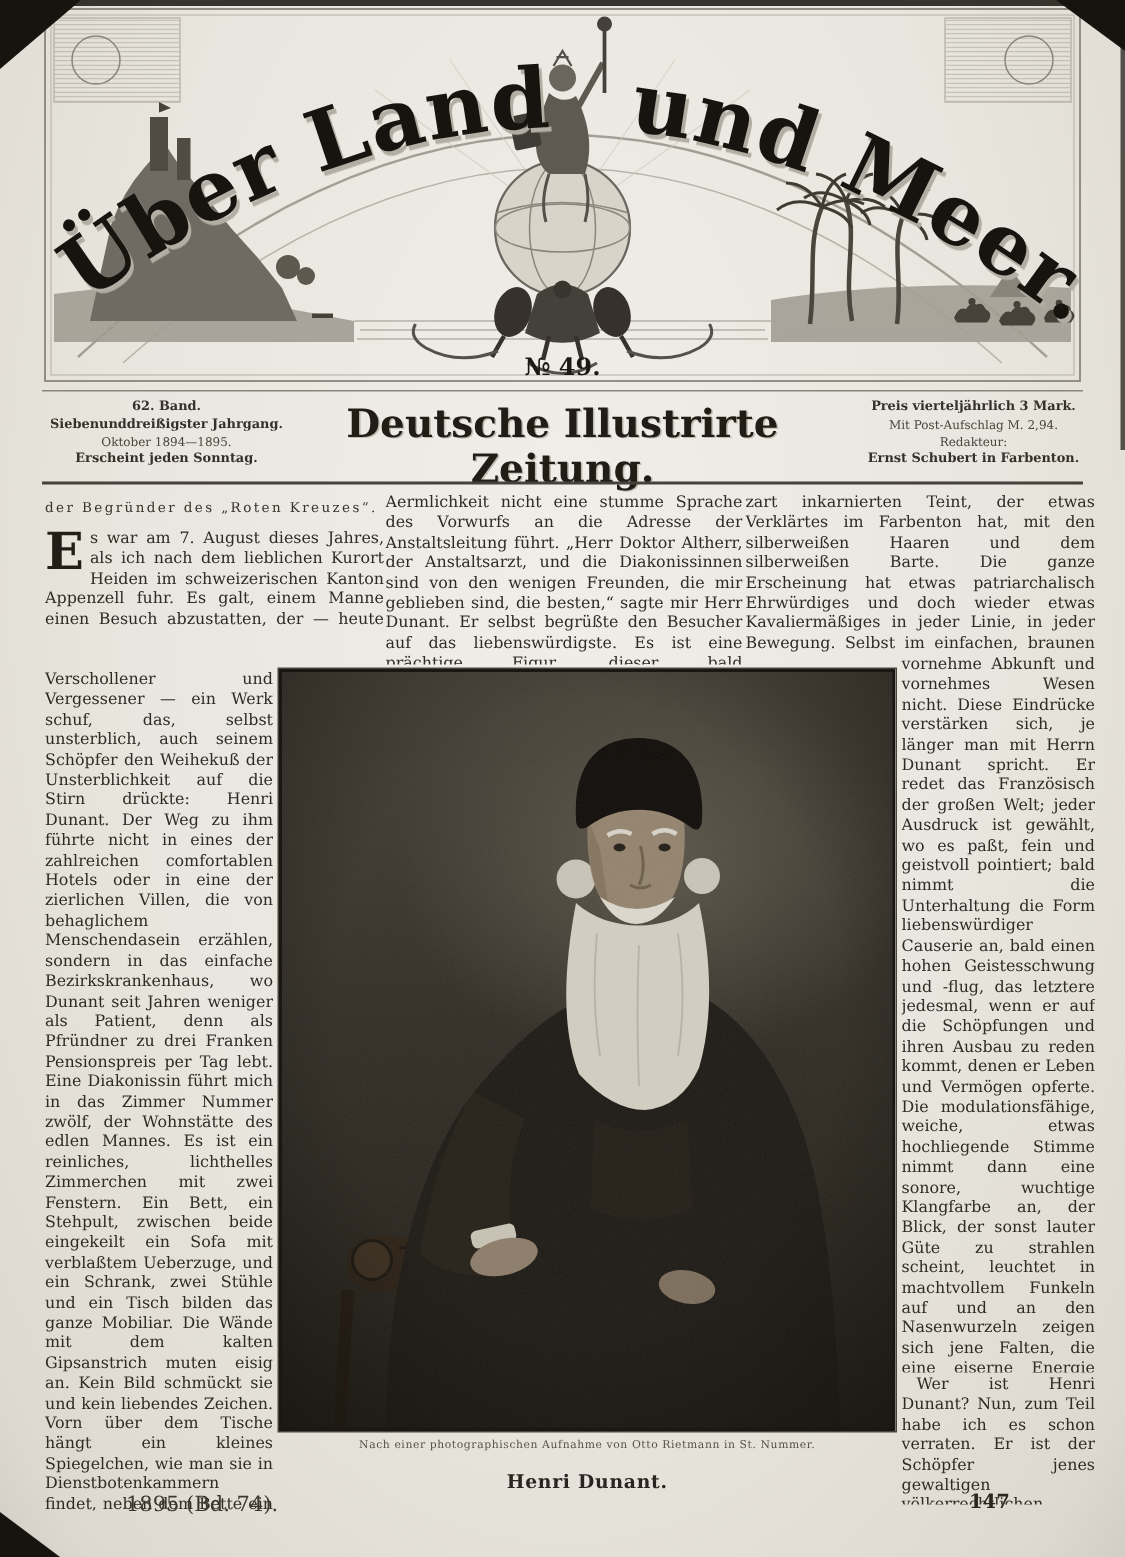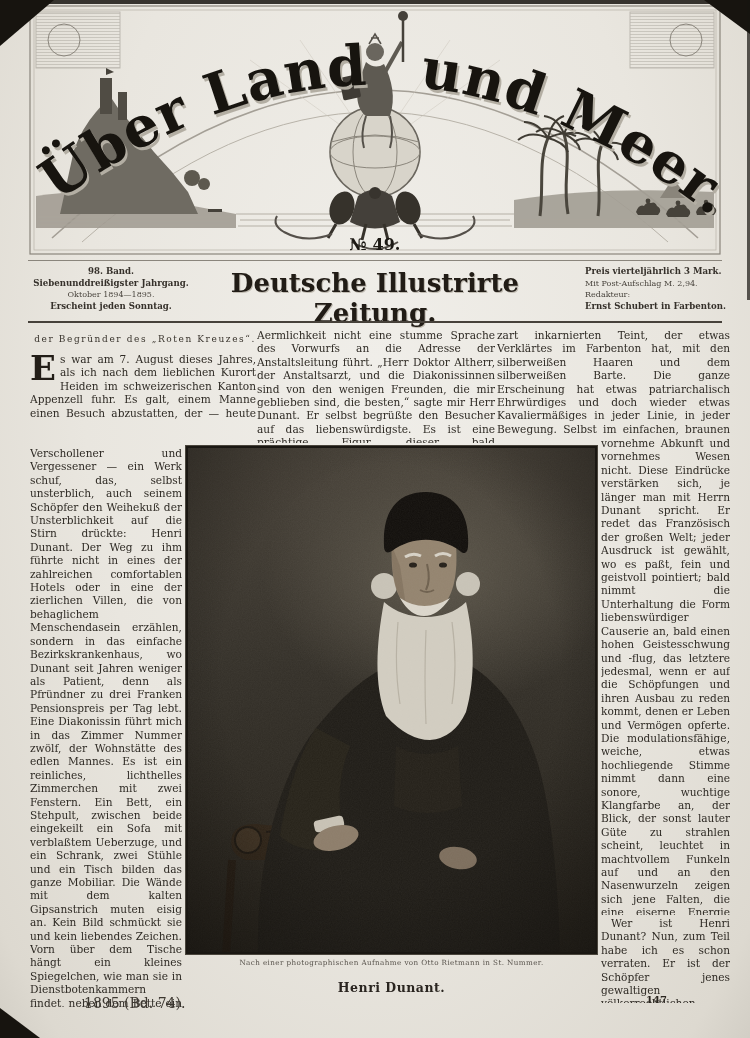--- a/index.html
+++ b/index.html
@@ -16,35 +16,35 @@
   .scan.tl{left:0;top:0;width:54px;height:46px;clip-path:polygon(0 0,100% 0,0 100%);}
   .scan.topstrip{left:0;top:0;width:750px;height:4px;opacity:.85;}
   .scan.tr{right:0;top:0;width:46px;height:34px;clip-path:polygon(0 0,100% 0,100% 100%);}
   .scan.redge{right:0;top:0;width:3px;height:300px;opacity:.7;}
   .scan.bl{left:0;bottom:0;width:40px;height:30px;clip-path:polygon(0 0,0 100%,100% 100%);}
 
   .abs{position:absolute;}
 
   
   .sub-left{left:30px;top:266px;width:162px;text-align:center;}
-  .sub-right{left:585px;top:266px;width:166px;}
+  .sub-right{left:566px;top:266px;width:166px;text-align:center;}
   .sub-small div{font-size:8.6px;line-height:11.6px;font-weight:bold;color:#35302a;}
   .sub-small div.lite{font-weight:normal;color:#4a453e;font-size:8px;}
   .paper-title{
     left:182px;top:268px;width:386px;text-align:center;
     font-size:26px;font-weight:bold;color:#211c16;letter-spacing:0px;
     text-shadow:1px 1px 0 #c0bbb1;
   }
   .rule{left:28px;width:694px;background:#8a857c;height:1px;}
   .rule.r1{top:260px;}
   .rule.r2{top:321px;height:2px;background:#46413a;}
 
   
   .article-title{font-size:22px;font-weight:bold;text-align:center;letter-spacing:.5px;color:#241f19;}
-  .article-sub{font-size:9px;text-align:right;letter-spacing:1.6px;margin-top:4px;color:#38332c;}
+  .article-sub{font-size:9px;text-align:left;letter-spacing:1.6px;margin-top:4px;color:#38332c;}
   .body-text{
     text-align:justify;font-size:10.6px;line-height:13.4px;color:#2e2a24;
     hyphens:auto;overflow:hidden;
   }
   .col-left-top{left:30px;top:330px;width:226px;height:116px;}
   .col-left-top .body-text{margin-top:9px;height:66px;}
   .col-left-narrow{left:30px;top:447px;width:152px;height:560px;}
   .col-mid-top{left:257px;top:329px;width:238px;height:114px;}
   .col-right-top{left:497px;top:329px;width:233px;height:106px;}
   .col-right-narrow{left:601px;top:437px;width:129px;height:478px;}
@@ -61,21 +61,21 @@
     left:186px;top:958px;width:411px;text-align:center;
     font-size:7.2px;letter-spacing:.4px;color:#56514a;
   }
   .photo-caption{
     left:186px;top:980px;width:411px;text-align:center;
     font-size:12.5px;font-weight:bold;color:#2a2520;letter-spacing:.5px;
   }
 
   
   .footer-left{left:84px;top:995px;font-size:14px;color:#3c3730;}
-  .page-number{left:646px;top:994px;font-size:10px;font-weight:bold;color:#2b2620;}
+  .page-number{left:646px;top:994px;font-size:13px;font-weight:bold;color:#2b2620;}
 </style>
 </head>
 <body>
 
 <div class="page">
 
   <svg class="abs" style="left:0;top:0" width="750" height="258" viewBox="0 0 750 258">
     <defs>
       <pattern id="engrave" width="4" height="3" patternUnits="userSpaceOnUse">
         <path d="M0 1.5 H4" stroke="#9a958c" stroke-width="0.7"></path>
@@ -184,21 +184,21 @@
         <textPath href="#arch-path" startOffset="56%">und Meer.</textPath>
       </text>
     </g>
 
     <text x="375" y="250" text-anchor="middle" font-family="DejaVu Serif, serif" font-weight="bold" font-size="16" fill="#1c1914">№ 49.</text>
   </svg>
 
   <div class="abs rule r1"></div>
 
   <div class="abs sub-left sub-small">
-    <div>98. Band.</div>
+    <div>62. Band.</div>
     <div>Siebenunddreißigster Jahrgang.</div>
     <div class="lite">Oktober 1894—1895.</div>
     <div>Erscheint jeden Sonntag.</div>
   </div>
 
   <div class="abs paper-title">Deutsche Illustrirte Zeitung.</div>
 
   <div class="abs sub-right sub-small">
     <div>Preis vierteljährlich 3 Mark.</div>
     <div class="lite">Mit Post-Aufschlag M. 2,94.</div>

